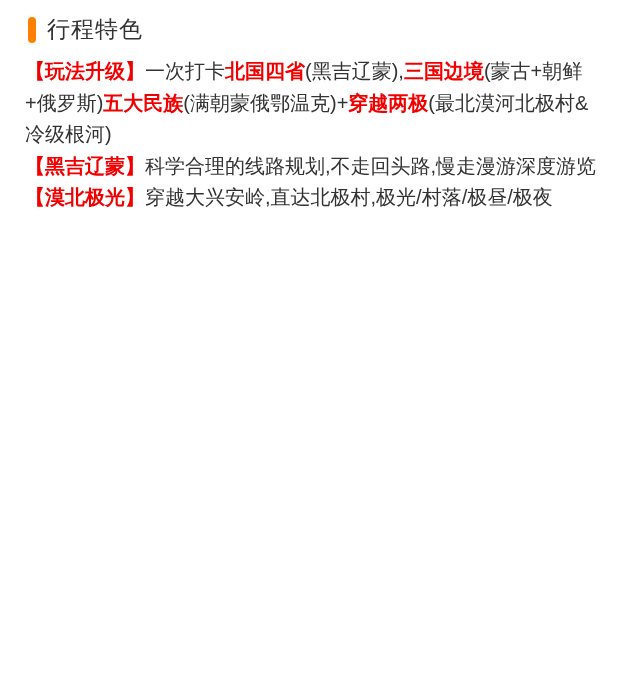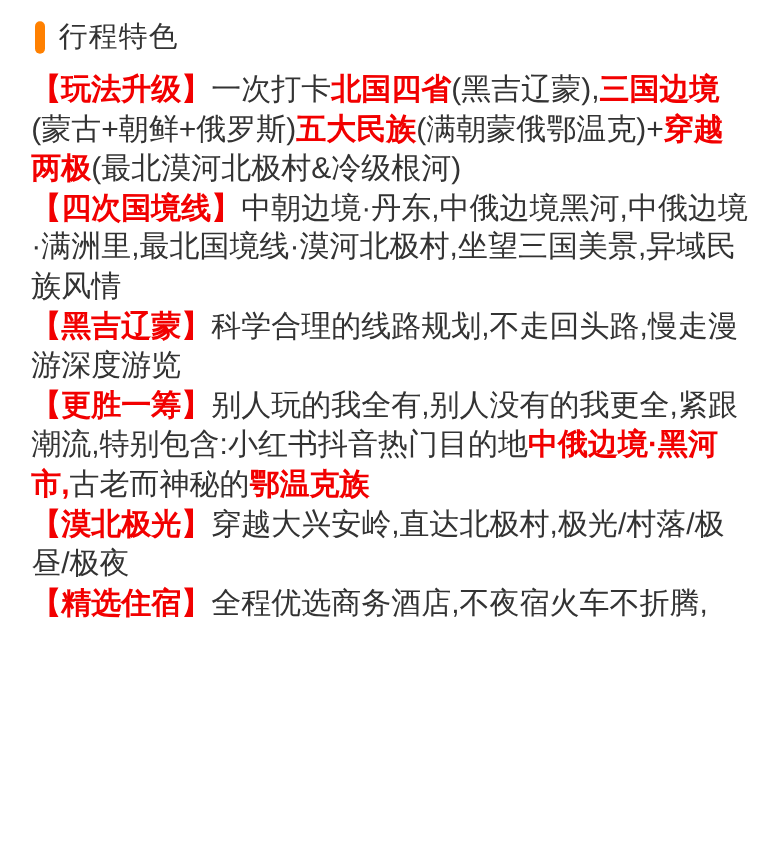--- a/index.html
+++ b/index.html
@@ -34,21 +34,21 @@
   .page-title {
     margin-left: 11px;
     font-size: 23px;
     font-weight: 500;
     color: var(--text-color);
     letter-spacing: 1px;
   }
   .content {
     margin: 11px 24px 0 25px;
     width: 577px;
-    font-size: 24px;
+    font-size: 20px;
     line-height: 31.6px;
     color: var(--text-color);
     word-break: break-all;
     text-align: left;
   }
   .para { margin: 0; }
   .rb { color: var(--accent-red); font-weight: bold; }
   .r  { color: var(--accent-red); }
   .n  { color: var(--text-color); }
 </style>
@@ -56,24 +56,21 @@
 <body>
 
 <div class="header">
   <span class="accent-bar"></span>
   <h1 class="page-title">行程特色</h1>
 </div>
 
 <div class="content">
   <p class="para"><span class="rb">【玩法升级】</span><span class="n">一次打卡</span><span class="rb">北国四省</span><span class="n">(黑吉辽蒙),</span><span class="rb">三国边境</span><span class="n">(蒙古+朝鲜+俄罗斯)</span><span class="rb">五大民族</span><span class="n">(满朝蒙俄鄂温克)+</span><span class="rb">穿越两极</span><span class="n">(最北漠河北极村&amp;冷级根河)</span></p>
 
-  <p class="para"><span class="rb">【四次国境线】</span><span class="n">中朝边境·丹东,中俄边境黑河,中俄边境·满洲里,最北国境线·漠河北极村,坐望三国美景,异域民族风情</span></p>
 
   <p class="para"><span class="rb">【黑吉辽蒙】</span><span class="n">科学合理的线路规划,不走回头路,慢走漫游深度游览</span></p>
 
-  <p class="para"><span class="rb">【更胜一筹】</span><span class="n">别人玩的我全有,别人没有的我更全,紧跟潮流,特别包含:小红书抖音热门目的地</span><span class="rb">中俄边境·黑河市,</span><span class="n">古老而神秘的</span><span class="rb">鄂温克族</span></p>
 
   <p class="para"><span class="rb">【漠北极光】</span><span class="n">穿越大兴安岭,直达北极村,极光/村落/极昼/极夜</span></p>
 
 
 
-  <p class="para"><span class="rb">【精选住宿】</span><span class="n">全程优选商务酒店,不夜宿火车不折腾,</span></p>
 </div>
 
 </body></html>

